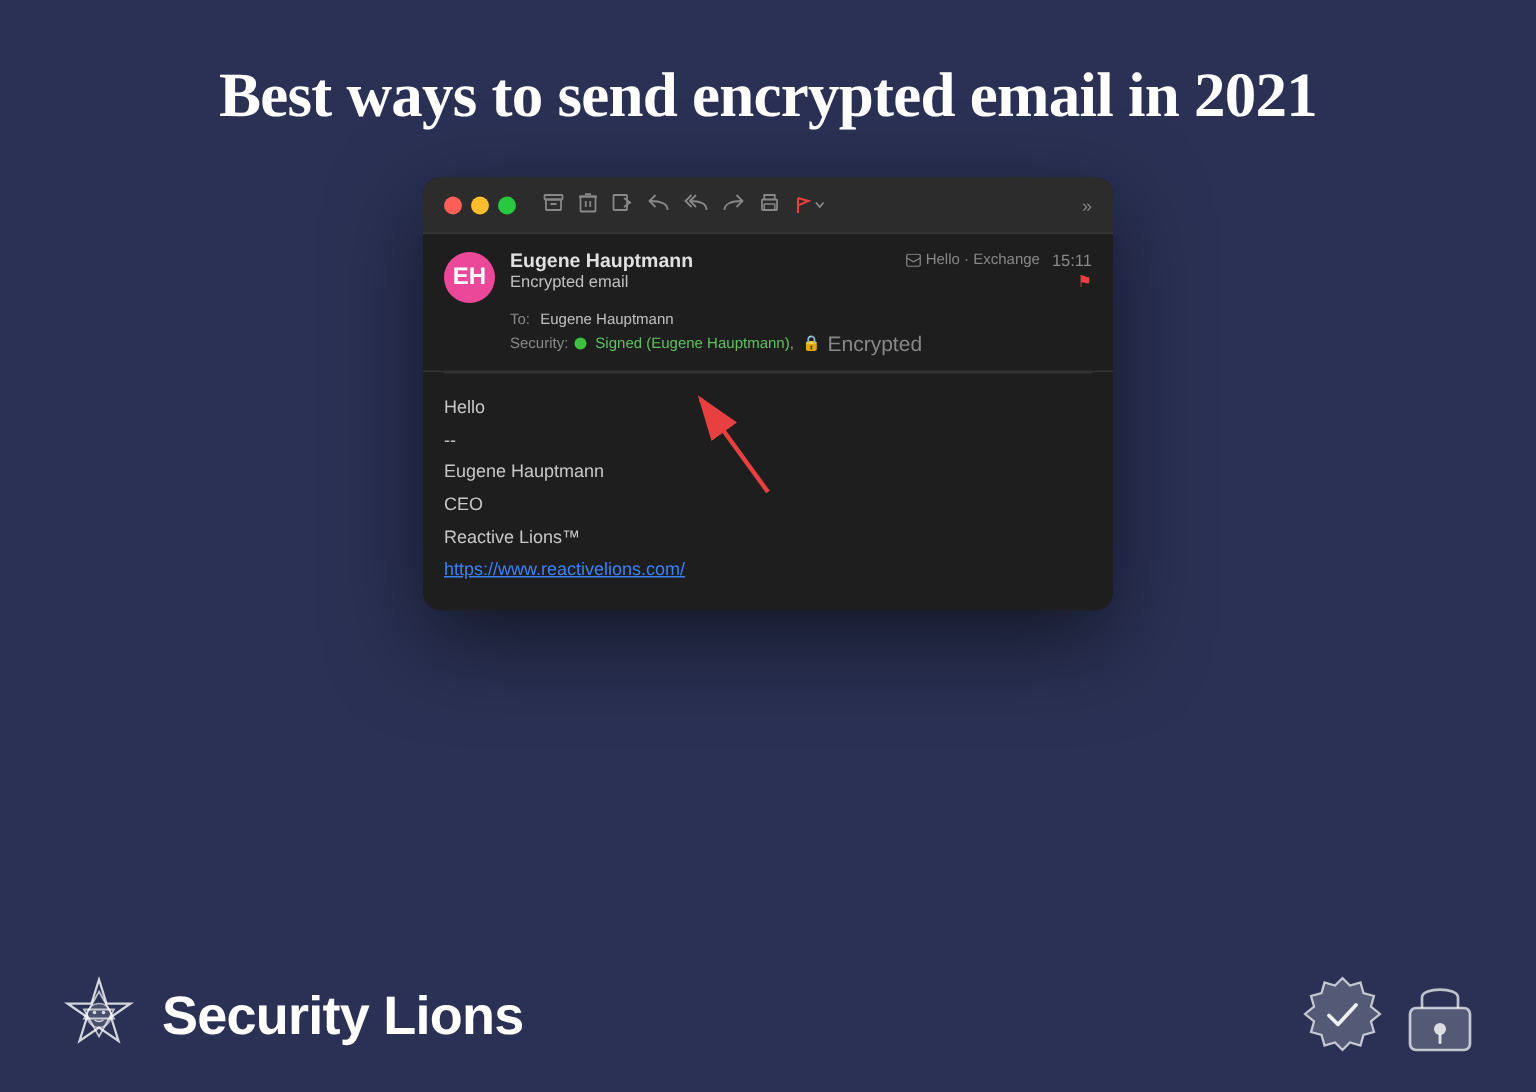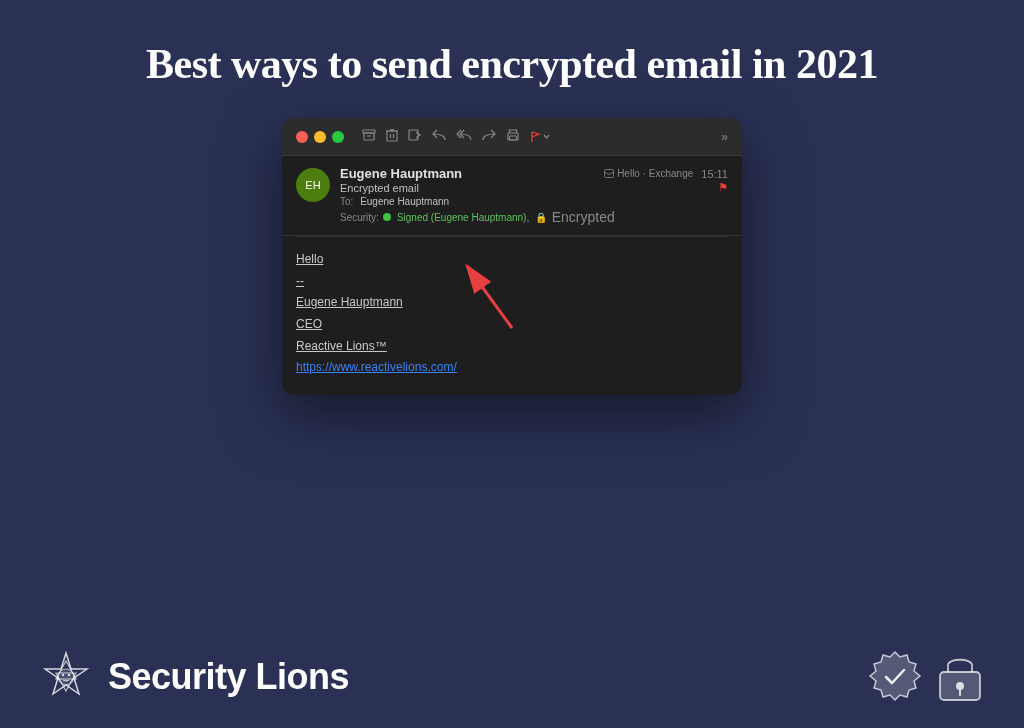--- a/index.html
+++ b/index.html
@@ -96,27 +96,27 @@
     .email-meta-row {
       display: flex;
       align-items: flex-start;
       gap: 10px;
     }
 
     .avatar {
       width: 34px;
       height: 34px;
       border-radius: 50%;
-      background: #4d7c0f;
+      background: #ec4899;
       display: flex;
       align-items: center;
       justify-content: center;
       color: #fff;
-      font-size: 11px;
-      font-weight: 400;
+      font-size: 16px;
+      font-weight: 700;
       flex-shrink: 0;
       margin-top: 2px;
     }
 
     .email-details {
       flex: 1;
     }
 
     .email-sender-row {
       display: flex;
@@ -152,21 +152,21 @@
 
     .email-subject {
       color: #c0c0c0;
       font-size: 11px;
       margin-top: 1px;
     }
 
     .email-to {
       color: #888;
       font-size: 10px;
-      margin-top: 2px;
+      margin-top: 14px;
     }
 
     .email-security {
       color: #888;
       font-size: 10px;
       margin-top: 2px;
       display: flex;
       align-items: center;
       gap: 4px;
     }
@@ -199,21 +199,20 @@
 
     
     .email-body {
       padding: 12px 14px 16px;
     }
 
     .email-body-text {
       color: #c8c8c8;
       font-size: 12px;
       line-height: 1.8;
-      text-decoration: underline;
     }
 
     .email-link {
       color: #3b82f6;
       font-size: 12px;
       text-decoration: underline;
     }
 
     
     .arrow-container {

